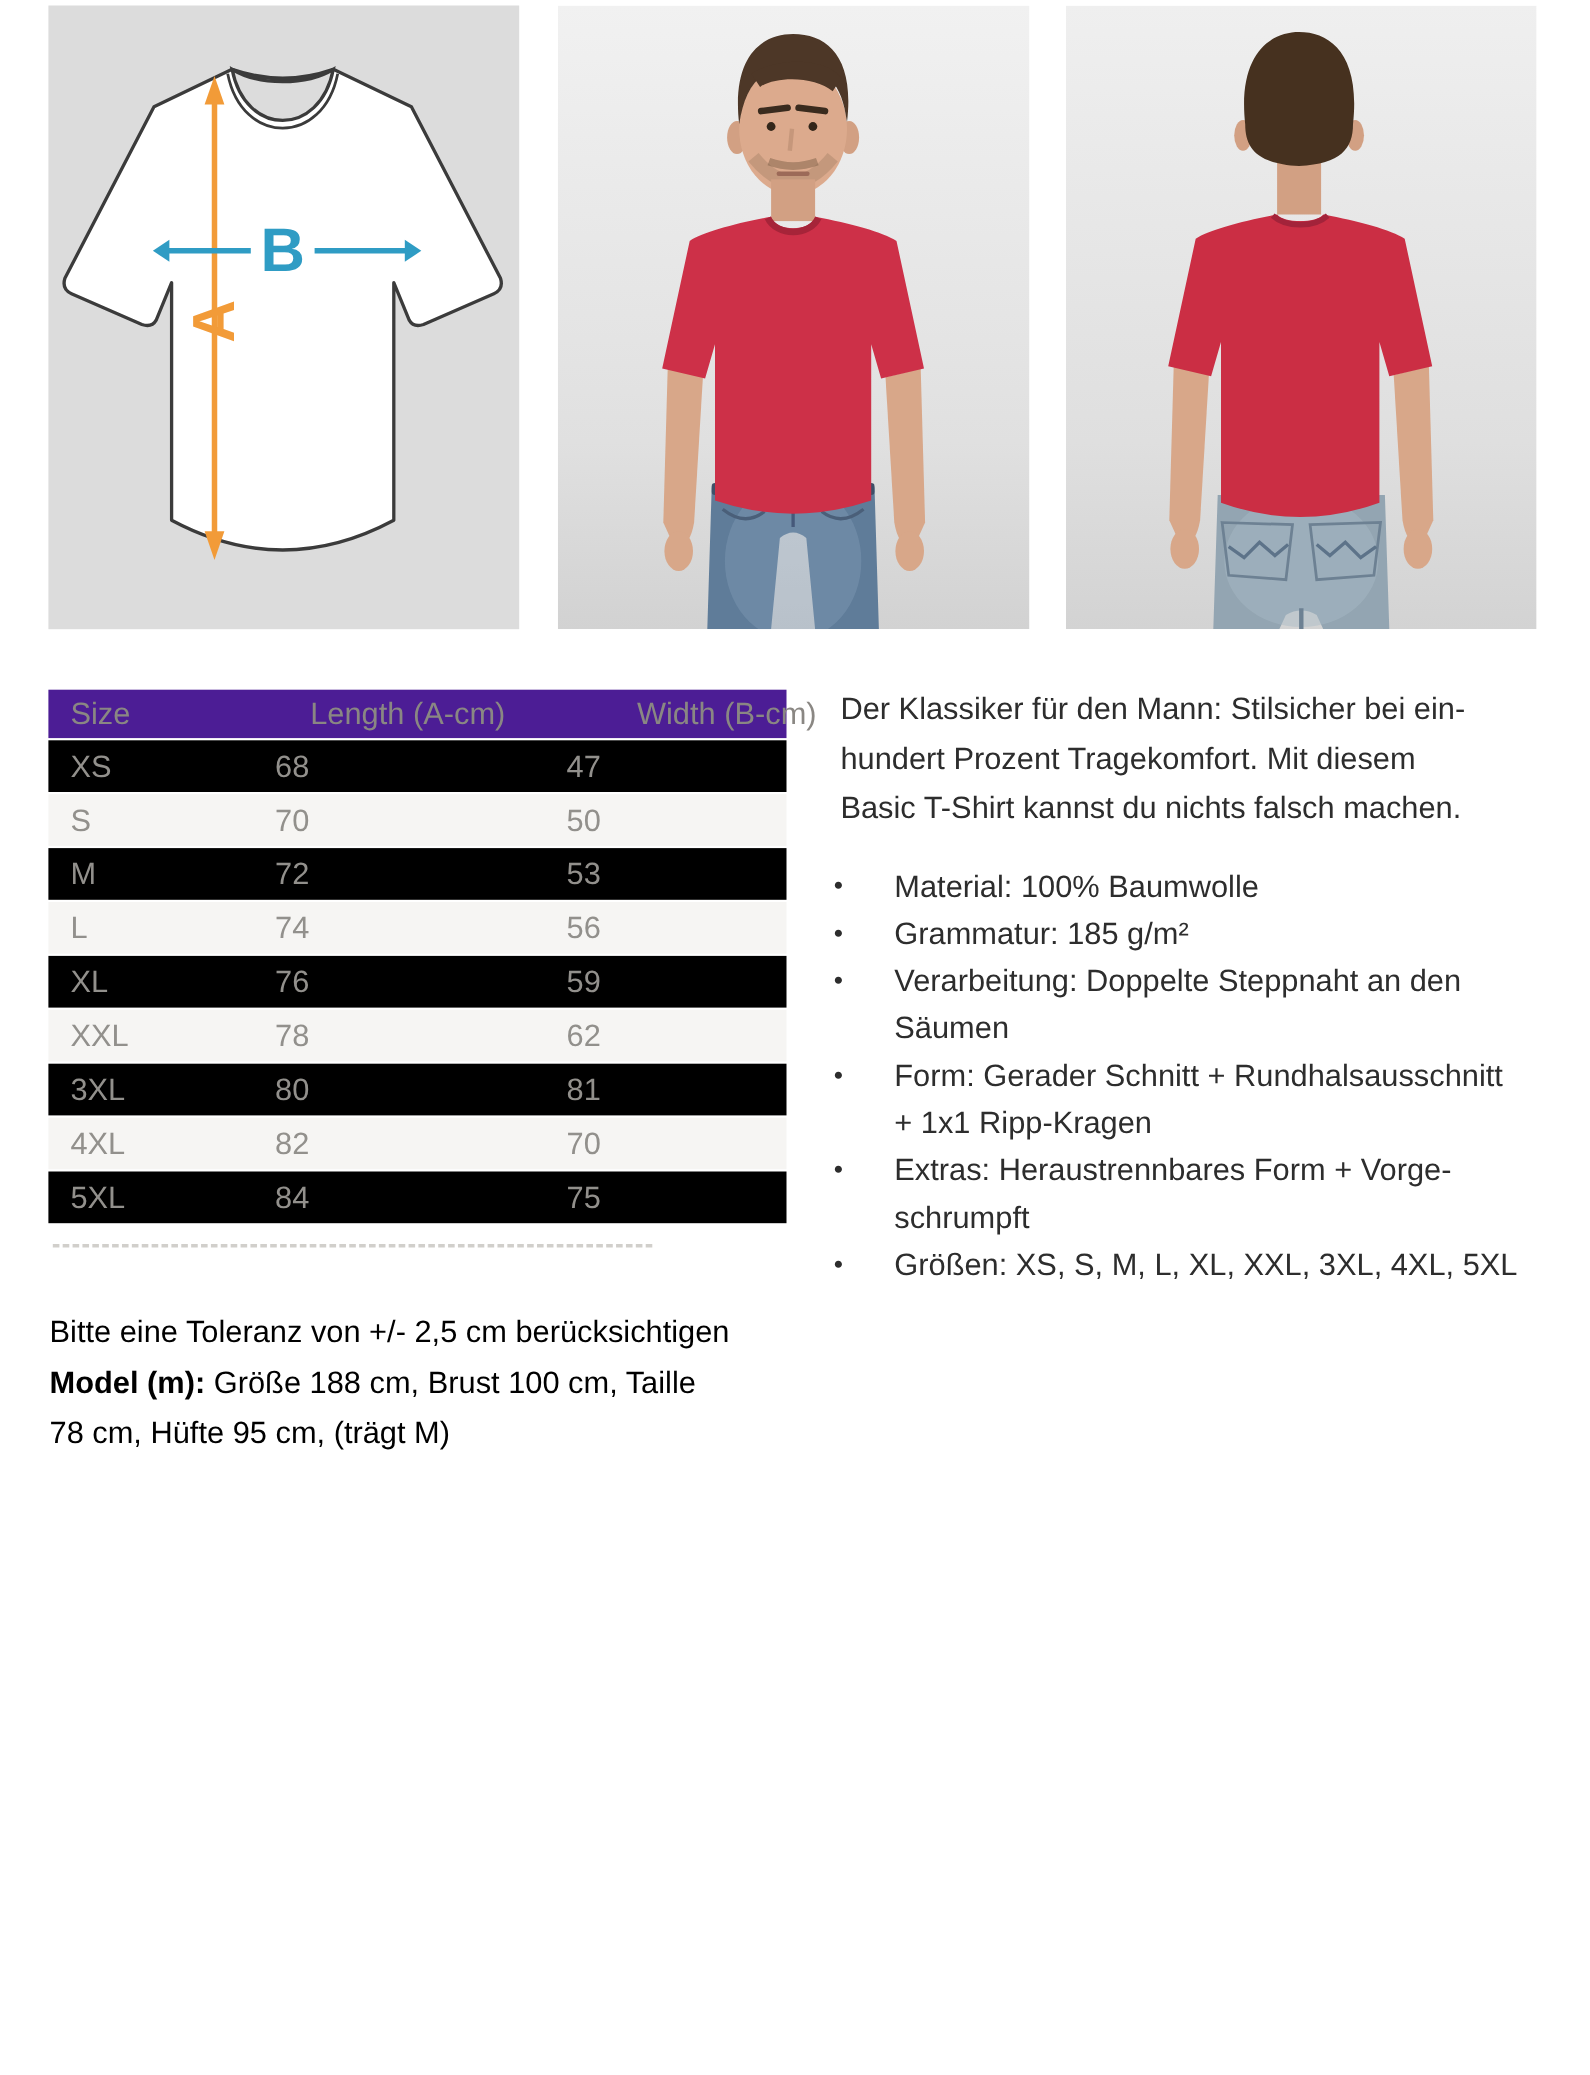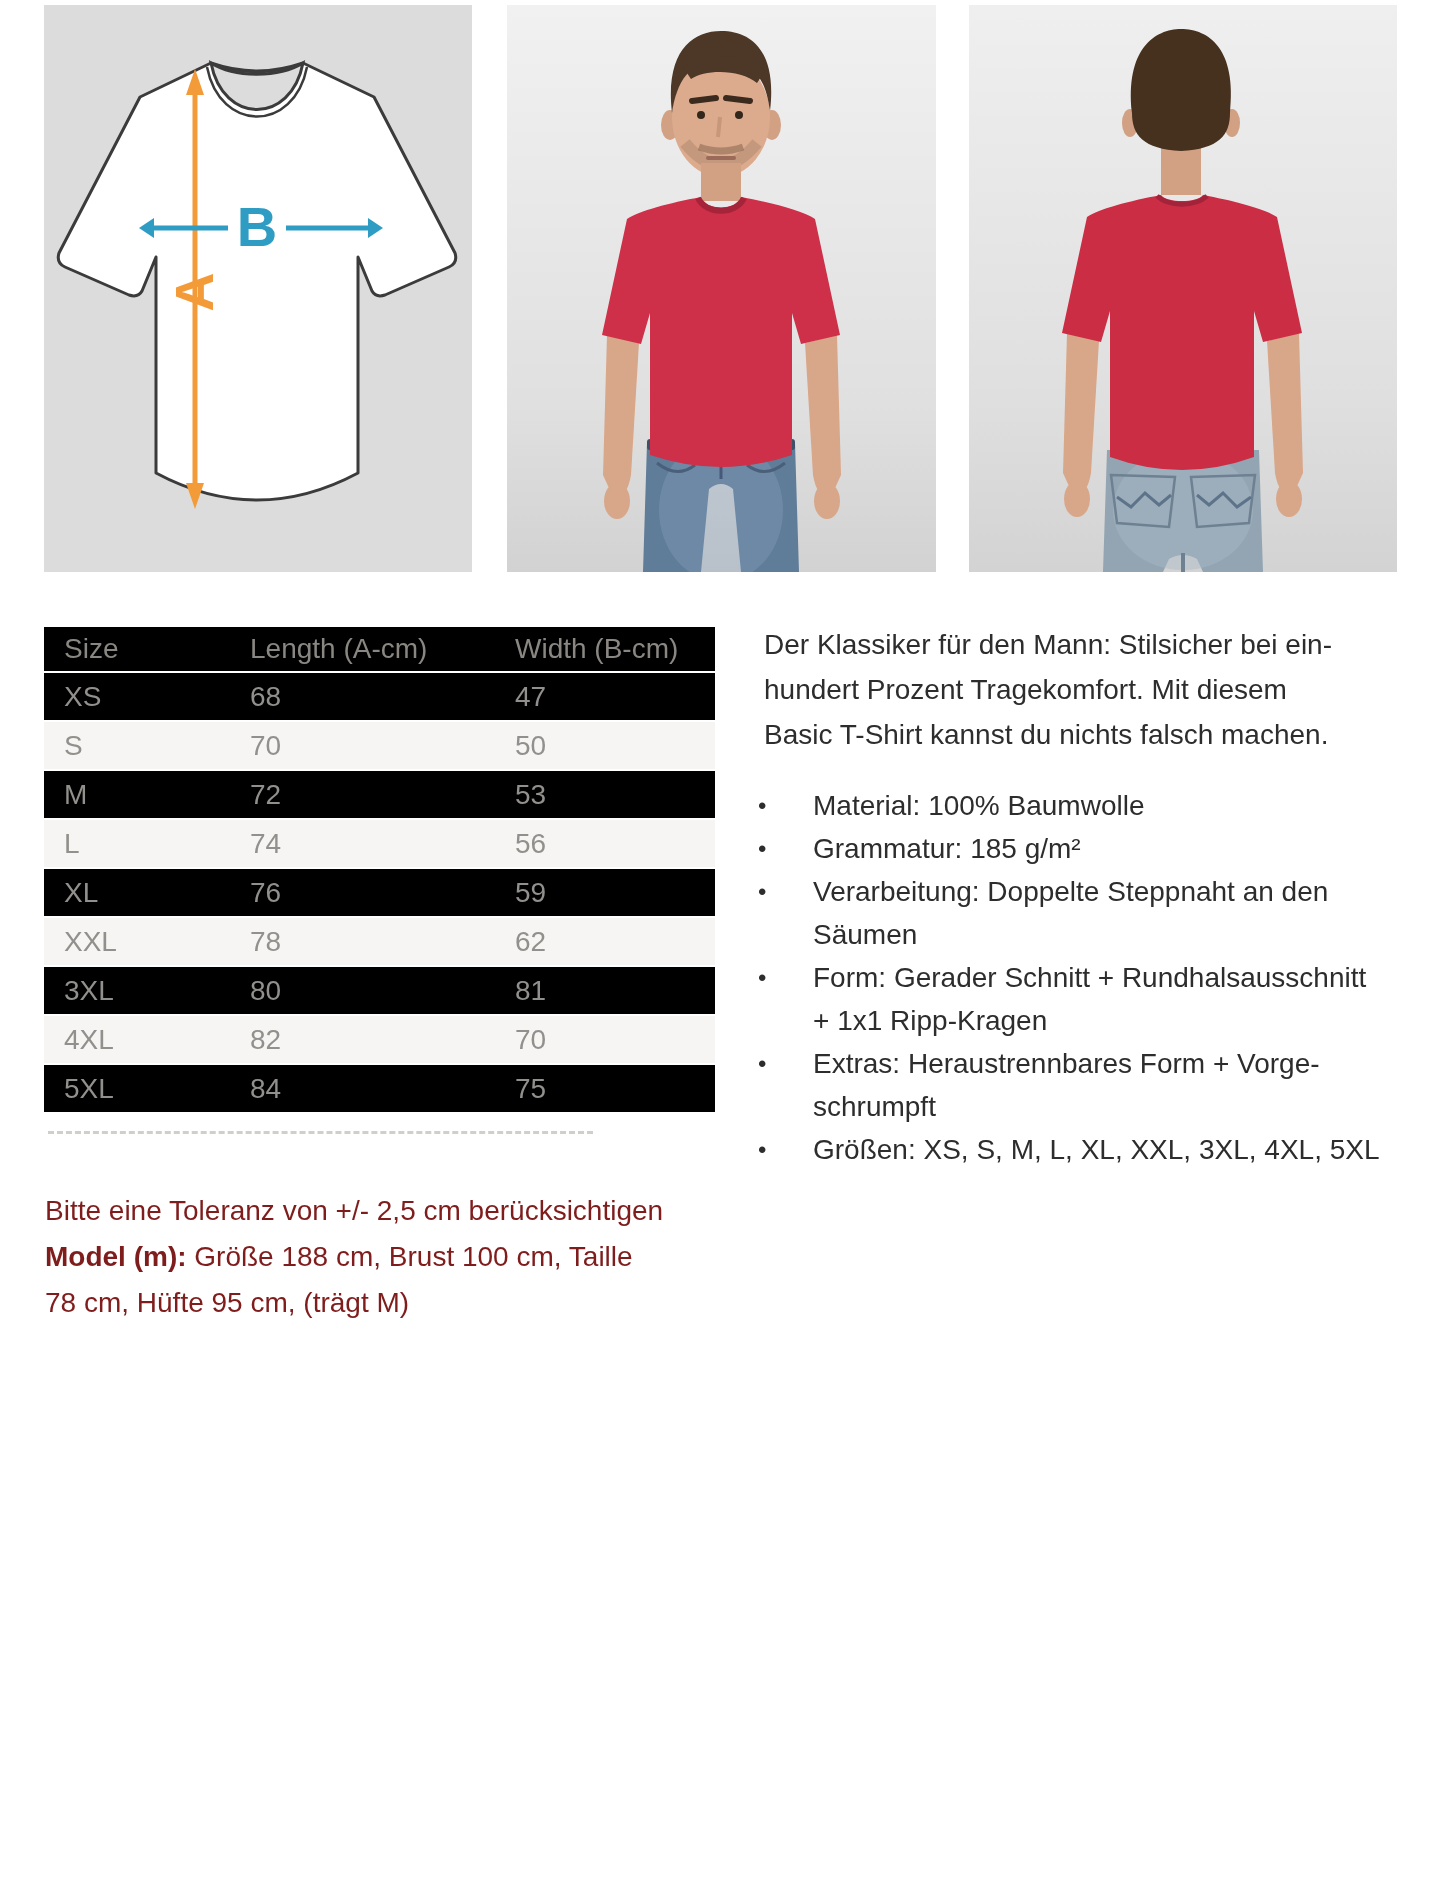--- a/index.html
+++ b/index.html
@@ -29,22 +29,23 @@
     width: 671px;
     font-size: 28px;
   }
   .thead, .trow {
     display: grid;
     grid-template-columns: 186px 265px 220px;
   }
   .thead {
     height: 44px;
     line-height: 44px;
-    background: #000000;
+    background: #4c1d95;
     color: #8a8783;
+    gap: 32px;
   }
   .trow {
     height: 47px;
     line-height: 47px;
     margin-top: 2px;
     color: #92908c;
   }
   .trow:first-of-type { margin-top: 9px; }
   .trow.odd  { background: #000000; }
   .trow.even { background: #f6f5f3; }
@@ -85,21 +86,21 @@
     flex: 0 0 auto;
   }
   .bullet-line { line-height: 43px; white-space: nowrap; margin-left: 24px; }
 
   
   .notes {
     position: absolute;
     left: 45px;
     top: 1188px;
     width: 700px;
-    color: #7f1d1d;
+    color: #000000;
     font-size: 28px;
   }
   .note-line { line-height: 46px; white-space: nowrap; }
   .bold { font-weight: bold; }
 </style>
 </head>
 <body>
 
 <div class="canvas">
 

